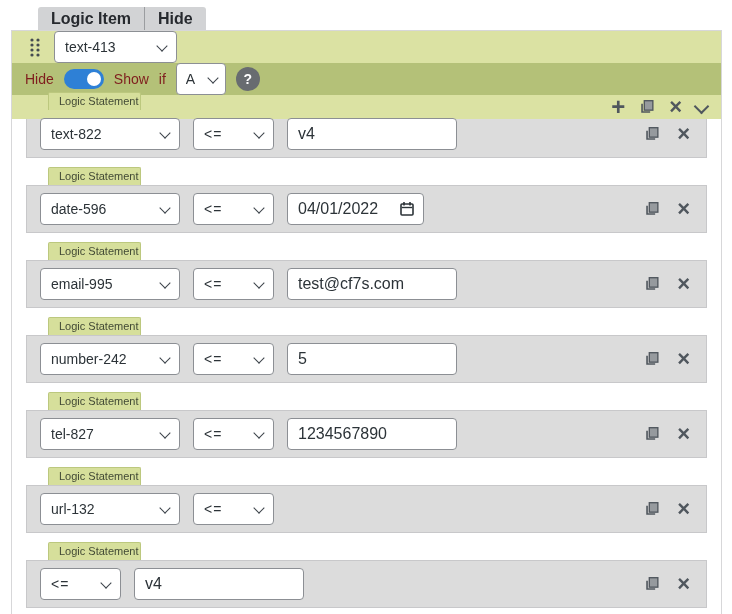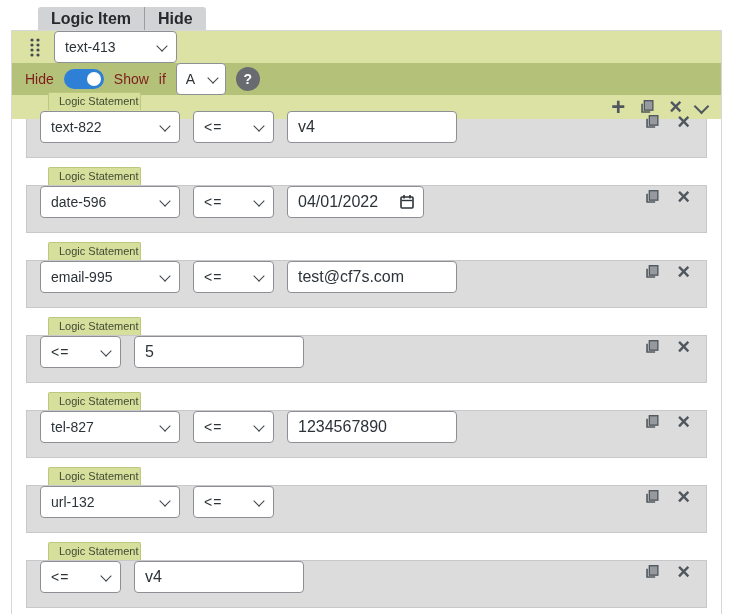--- a/index.html
+++ b/index.html
@@ -79,21 +79,21 @@
     border-right:2px solid var(--icon-gray);border-bottom:2px solid var(--icon-gray);
     transform:rotate(45deg);}
 
   
   .rows-area{padding:14px 14px 16px 14px;background:#fff;}
   .row-group{margin-bottom:8px;}
   .badge{display:inline-block;margin-left:22px;background:var(--badge-green);
     border:1px solid #bcc87e;border-bottom:none;border-radius:2px 2px 0 0;
     font-size:11px;color:#424a35;padding:2px 1px 2px 10px;line-height:13px;}
   .row-block{background:var(--row-gray);border:1px solid #c8c8ca;
-    height:48px;display:flex;align-items:flex-start;gap:13px;padding:0 16px 0 13px;}
+    height:48px;display:flex;align-items:center;gap:13px;padding:0 16px 0 13px;}
   .value-wrap{position:relative;display:inline-block;}
   .value-input{border:1px solid var(--control-border);border-radius:4px;background:#fff;
     font-family:inherit;font-size:16px;color:var(--text-dark);height:32px;width:170px;
     padding:0 10px;}
   .value-wrap .cal{display:none;}
   .value-wrap.date .value-input{width:137px;}
   .value-wrap.date .cal{display:block;position:absolute;right:9px;top:8px;cursor:pointer;}
   .row-actions{margin-left:auto;display:flex;align-items:center;gap:16px;}
 
   .copy-svg{display:block;cursor:pointer;}
@@ -254,20 +254,25 @@
           </svg>
         </span>
         <span class="icon-btn x-glyph">×</span>
       </span>
     </div>
   </div>
 
   <div class="row-group">
     <span class="badge">Logic Statement</span>
     <div class="row-block">
+      <span class="sel field-sel">
+        <select>
+          <option>number-242</option>
+        </select>
+      </span>
       <span class="sel op-sel">
         <select>
           <option>&lt;=</option>
         </select>
       </span>
       <span class="value-wrap">
         <input class="value-input" value="5" style="">
         
       </span>
       <span class="row-actions">

